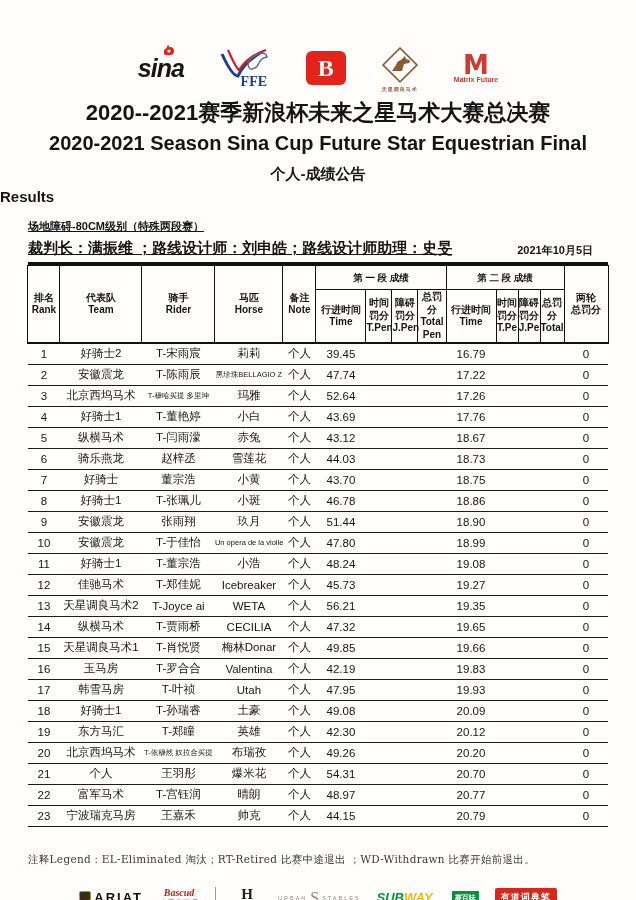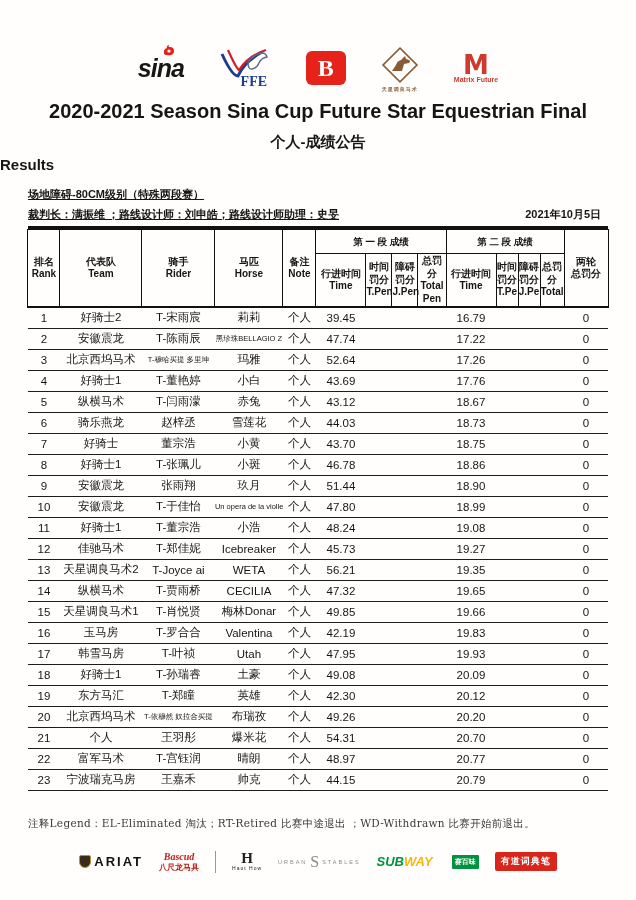--- a/index.html
+++ b/index.html
@@ -25,22 +25,22 @@
   .matrix-m { color:#cf3a30; font-weight:800; font-size:26px; line-height:22px; font-family:"DejaVu Sans",sans-serif; }
   .matrix-label { font-size:7px; color:#cf3a30; font-weight:700; }
   
   .title-cn { text-align:center; font-size:22px; font-weight:800; margin-top:2px; letter-spacing:0px; }
   .title-en { text-align:center; font-size:20px; font-weight:800; margin-top:4px; }
   .subtitle-cn { text-align:center; font-size:15px; font-weight:800; margin-top:10px; }
   .subtitle-en { text-align:left; font-size:15px; font-weight:800; margin-top:4px; }
   
   .info { width:580px; margin:14px auto 0 auto; position:relative;text-decoration:underline; }
   .info-class { font-size:11px; font-weight:700; }
-  .info-officials { font-size:11px; font-weight:700; margin-top:5px; }
-  .info-date { position:absolute; right:7px; bottom:0; font-size:11px; font-weight:700; }
+  .info-officials { font-size:15px; font-weight:700; margin-top:5px; }
+  .info-date { position:absolute; right:15px; bottom:0; font-size:11px; font-weight:700; }
   .thick-rule { width:580px; margin:4px auto 0 auto; border-bottom:3px solid #111; }
   
   table.results { width:580px; margin:0 auto; border-collapse:collapse; table-layout:fixed; }
   thead th { border:1px solid #111; font-size:9.5px; font-weight:700; text-align:center; vertical-align:middle; padding:1px 0; line-height:1.25; }
   thead tr.h1 th { height:24px; }
   thead tr.h2 th { height:38px; }
   thead { border-bottom:2.5px solid #111; }
   thead .cnline { display:block; font-size:10px; }
   thead .enline { display:block; font-size:10px; }
   tbody td { border-bottom:1.6px solid #1c1c1c; text-align:center; font-size:11.5px; height:21px; padding:0; white-space:nowrap; overflow:hidden; }
@@ -98,20 +98,21 @@
         <path d="M12 26 l4 -6 q1 -4 5 -5 l4 -4 l1 3 l3 1 q2 1 0 3 l-5 1 l-2 7 Z" fill="#8a5a33"></path>
       </svg>
       <span class="equu-label">天星调良马术</span>
     </div>
     <div class="logo matrix-wrap">
       <span class="matrix-m">M</span>
       <span class="matrix-label">Matrix Future</span>
     </div>
   </div>
 
+  <div class="title-cn">2020--2021赛季新浪杯未来之星马术大赛总决赛</div>
   <div class="title-en">2020-2021 Season Sina Cup Future Star Equestrian Final</div>
   <div class="subtitle-cn">个人-成绩公告</div>
   <div class="subtitle-en">Results</div>
 
   <div class="info">
     <div class="info-class">场地障碍-80CM级别（特殊两段赛）</div>
     <div class="info-officials">裁判长：满振维 ；路线设计师：刘申皓；路线设计师助理：史旻</div>
     <div class="info-date">2021年10月5日</div>
   </div>
   <div class="thick-rule"></div>

